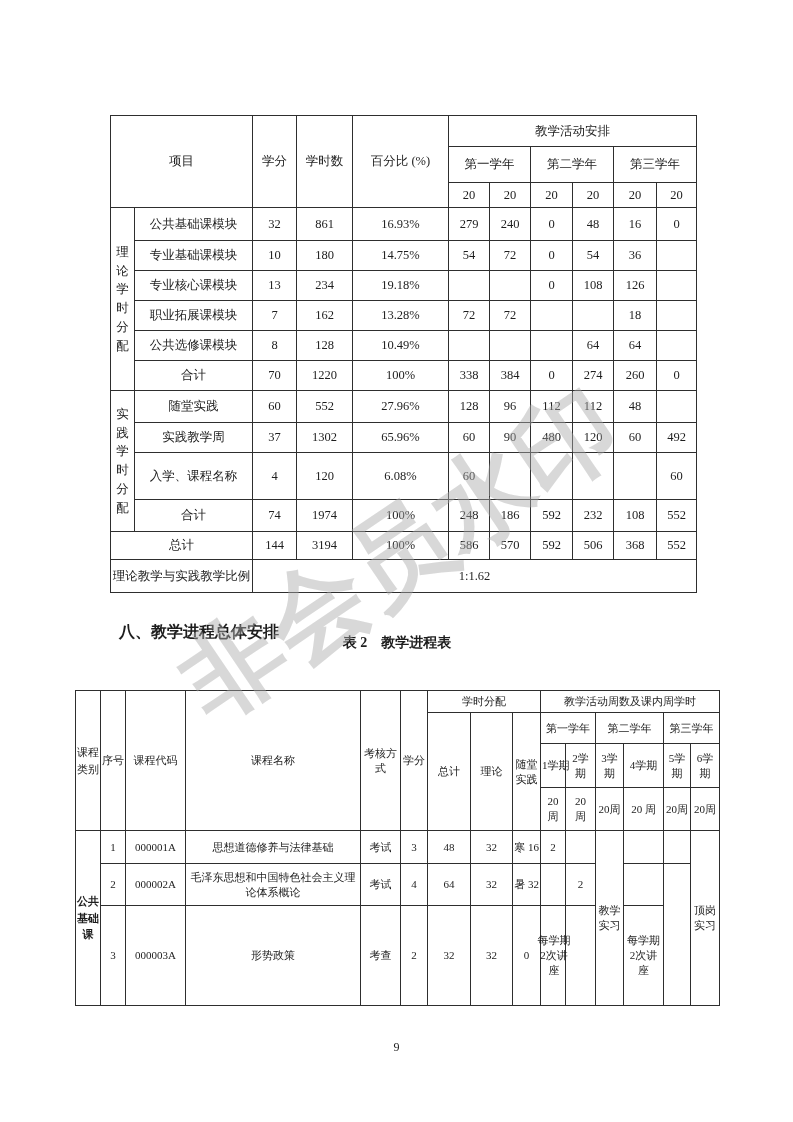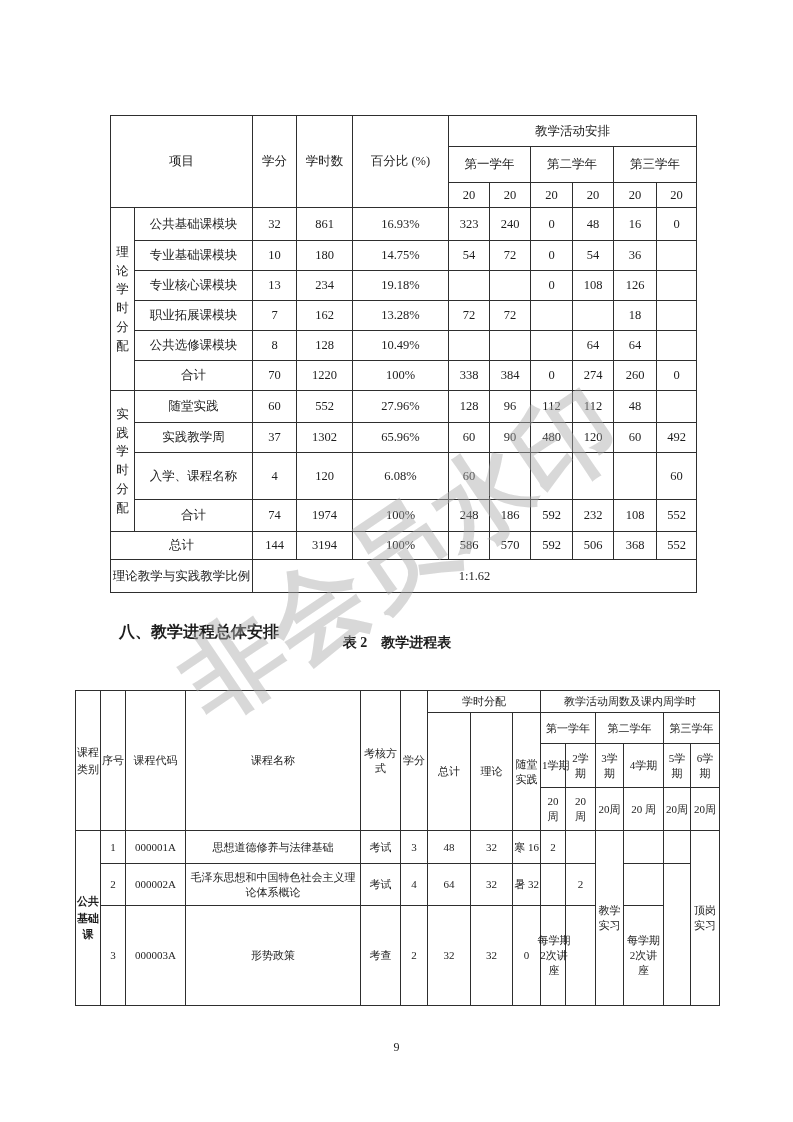--- a/index.html
+++ b/index.html
@@ -84,21 +84,21 @@
       <td>20</td>
       <td>20</td>
       <td>20</td>
     </tr>
     <tr class="r33">
       <td rowspan="6" class="vert">理论学时分配</td>
       <td>公共基础课模块</td>
       <td>32</td>
       <td>861</td>
       <td>16.93%</td>
-      <td>323</td>
+      <td>279</td>
       <td>240</td>
       <td>0</td>
       <td>48</td>
       <td>16</td>
       <td>0</td>
     </tr>
     <tr class="r30">
       <td class="al">专业基础课模块</td>
       <td>10</td>
       <td>180</td>

